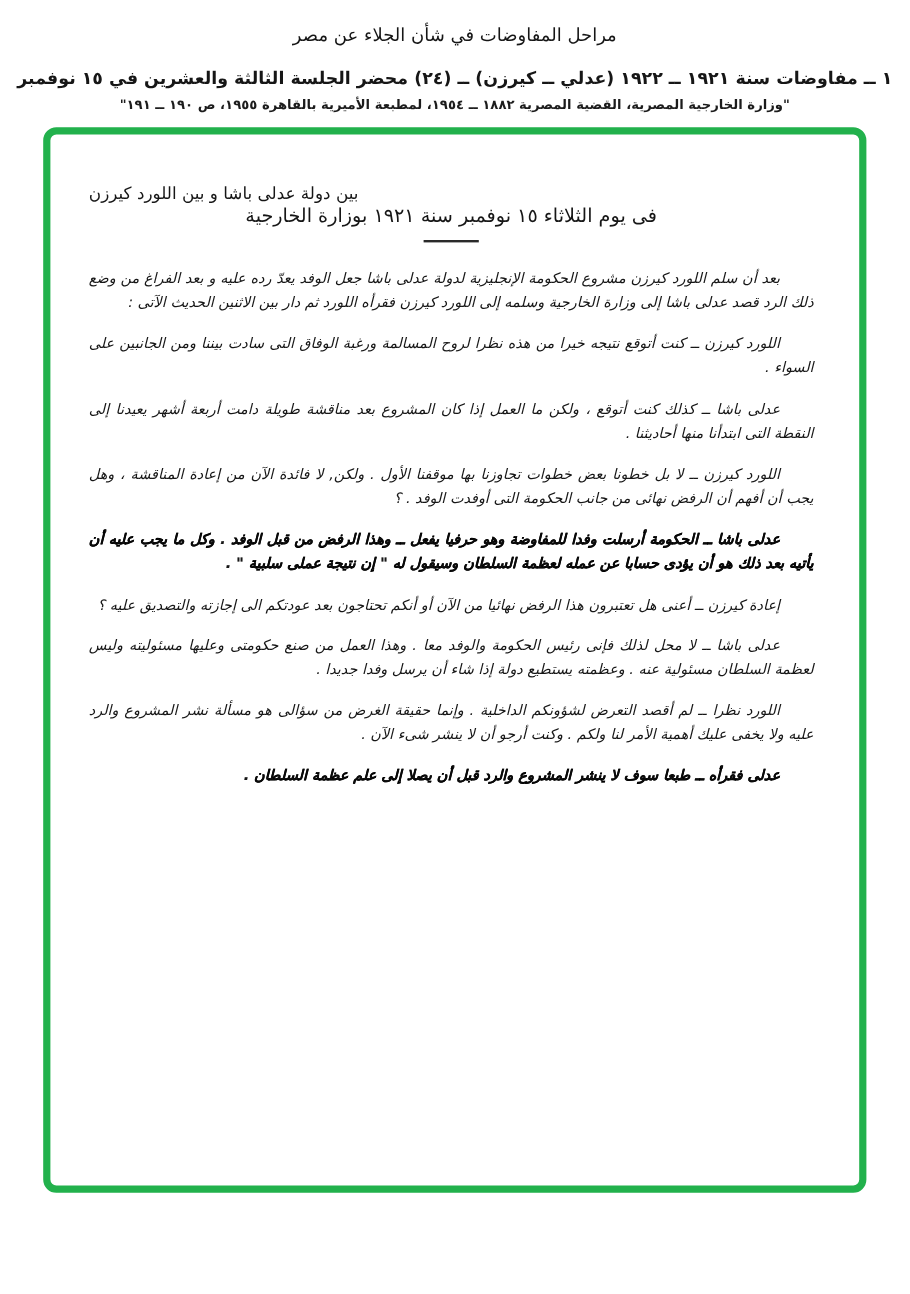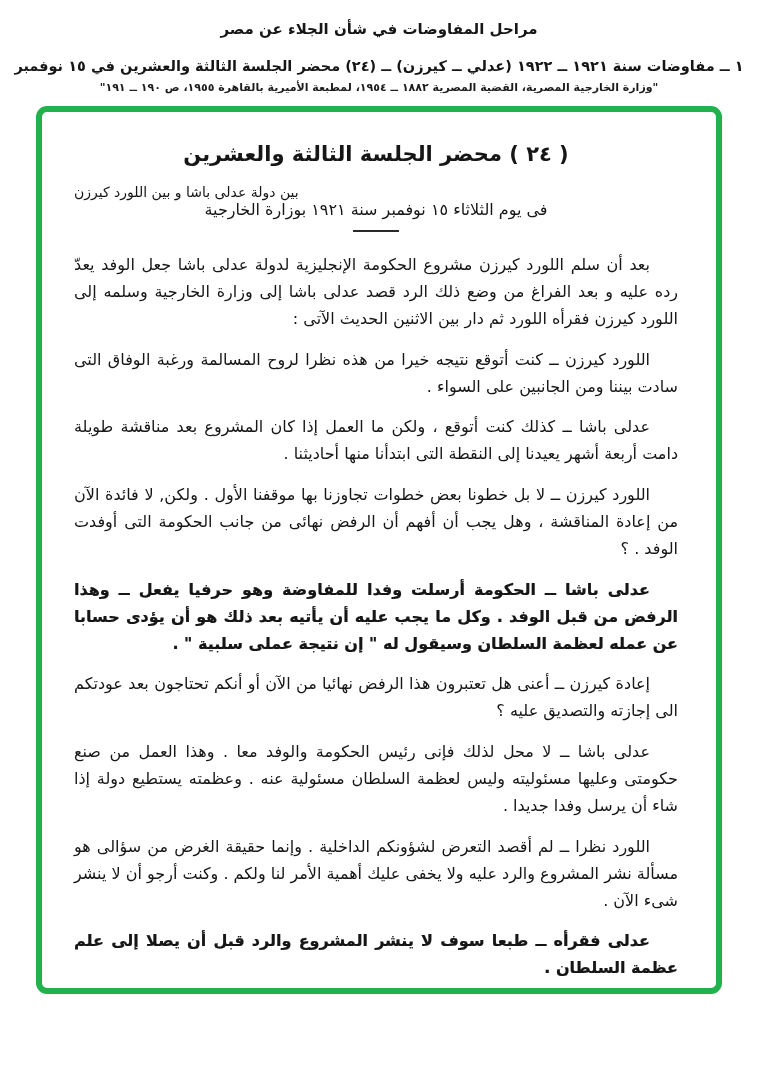--- a/index.html
+++ b/index.html
@@ -15,21 +15,21 @@
     color: #161616;
     direction: rtl;
     overflow: hidden;
   }
   .page-header {
     padding-top: 20px;
     text-align: center;
   }
   .hdr-line1 {
     font-size: 15px;
-    font-weight: bold;
+    font-weight: normal;
     letter-spacing: 0.2px;
   }
   .hdr-line2 {
     font-size: 14.5px;
     font-weight: bold;
     margin-top: 20px;
     white-space: nowrap;
   }
   .hdr-line3 {
     font-size: 11px;
@@ -68,40 +68,40 @@
     border-top: 2px solid #2a2a2a;
     margin: 11px auto 0 auto;
   }
   .doc-body {
     margin-top: 20px;
   }
   .para {
     direction: rtl;
     text-align: justify;
     text-indent: 28px;
-    font-size: 16px;
+    font-size: 12px;
     line-height: 1.68;
     margin: 0 0 14px 0;
+    font-style: italic;
   }
   .para.emph {
     font-weight: bold;
     -webkit-text-stroke: 0.2px #000;
   }
 </style>
 </head>
 <body>
 
 <div class="page-header">
   <div class="hdr-line1">مراحل المفاوضات في شأن الجلاء عن مصر</div>
   <div class="hdr-line2">١ ــ مفاوضات سنة ١٩٢١ ــ ١٩٢٢ (عدلي ــ كيرزن) ــ (٢٤) محضر الجلسة الثالثة والعشرين في ١٥ نوفمبر</div>
   <div class="hdr-line3">"وزارة الخارجية المصرية، القضية المصرية ١٨٨٢ ــ ١٩٥٤، لمطبعة الأميرية بالقاهرة ١٩٥٥، ص ١٩٠ ــ ١٩١"</div>
 </div>
 
 <div class="doc-frame" style="border-color: rgb(34, 177, 76);">
-  <div class="doc-title">( ٢٤ ) محضر الجلسة الثالثة والعشرين</div>
   <div class="doc-subtitle">بين دولة عدلى باشا و بين اللورد كيرزن</div>
   <div class="doc-dateline">فى يوم الثلاثاء ١٥ نوفمبر سنة ١٩٢١ بوزارة الخارجية</div>
   <hr class="title-divider">
   <div class="doc-body">
     <p class="para">بعد أن سلم اللورد كيرزن مشروع الحكومة الإنجليزية لدولة عدلى باشا جعل الوفد يعدّ رده عليه و بعد الفراغ من وضع ذلك الرد قصد عدلى باشا إلى وزارة الخارجية وسلمه إلى اللورد كيرزن فقرأه اللورد ثم دار بين الاثنين الحديث الآتى :</p>
     <p class="para">اللورد كيرزن ــ كنت أتوقع نتيجه خيرا من هذه نظرا لروح المسالمة ورغبة الوفاق التى سادت بيننا ومن الجانبين على السواء .</p>
     <p class="para">عدلى باشا ــ كذلك كنت أتوقع ، ولكن ما العمل إذا كان المشروع بعد مناقشة طويلة دامت أربعة أشهر يعيدنا إلى النقطة التى ابتدأنا منها أحاديثنا .</p>
     <p class="para">اللورد كيرزن ــ لا بل خطونا بعض خطوات تجاوزنا بها موقفنا الأول . ولكن, لا فائدة الآن من إعادة المناقشة ، وهل يجب أن أفهم أن الرفض نهائى من جانب الحكومة التى أوفدت الوفد . ؟</p>
     <p class="para emph">عدلى باشا ــ الحكومة أرسلت وفدا للمفاوضة وهو حرفيا يفعل ــ وهذا الرفض من قبل الوفد . وكل ما يجب عليه أن يأتيه بعد ذلك هو أن يؤدى حسابا عن عمله لعظمة السلطان وسيقول له " إن نتيجة عملى سلبية " .</p>
     <p class="para">إعادة كيرزن ــ أعنى هل تعتبرون هذا الرفض نهائيا من الآن أو أنكم تحتاجون بعد عودتكم الى إجازته والتصديق عليه ؟</p>

